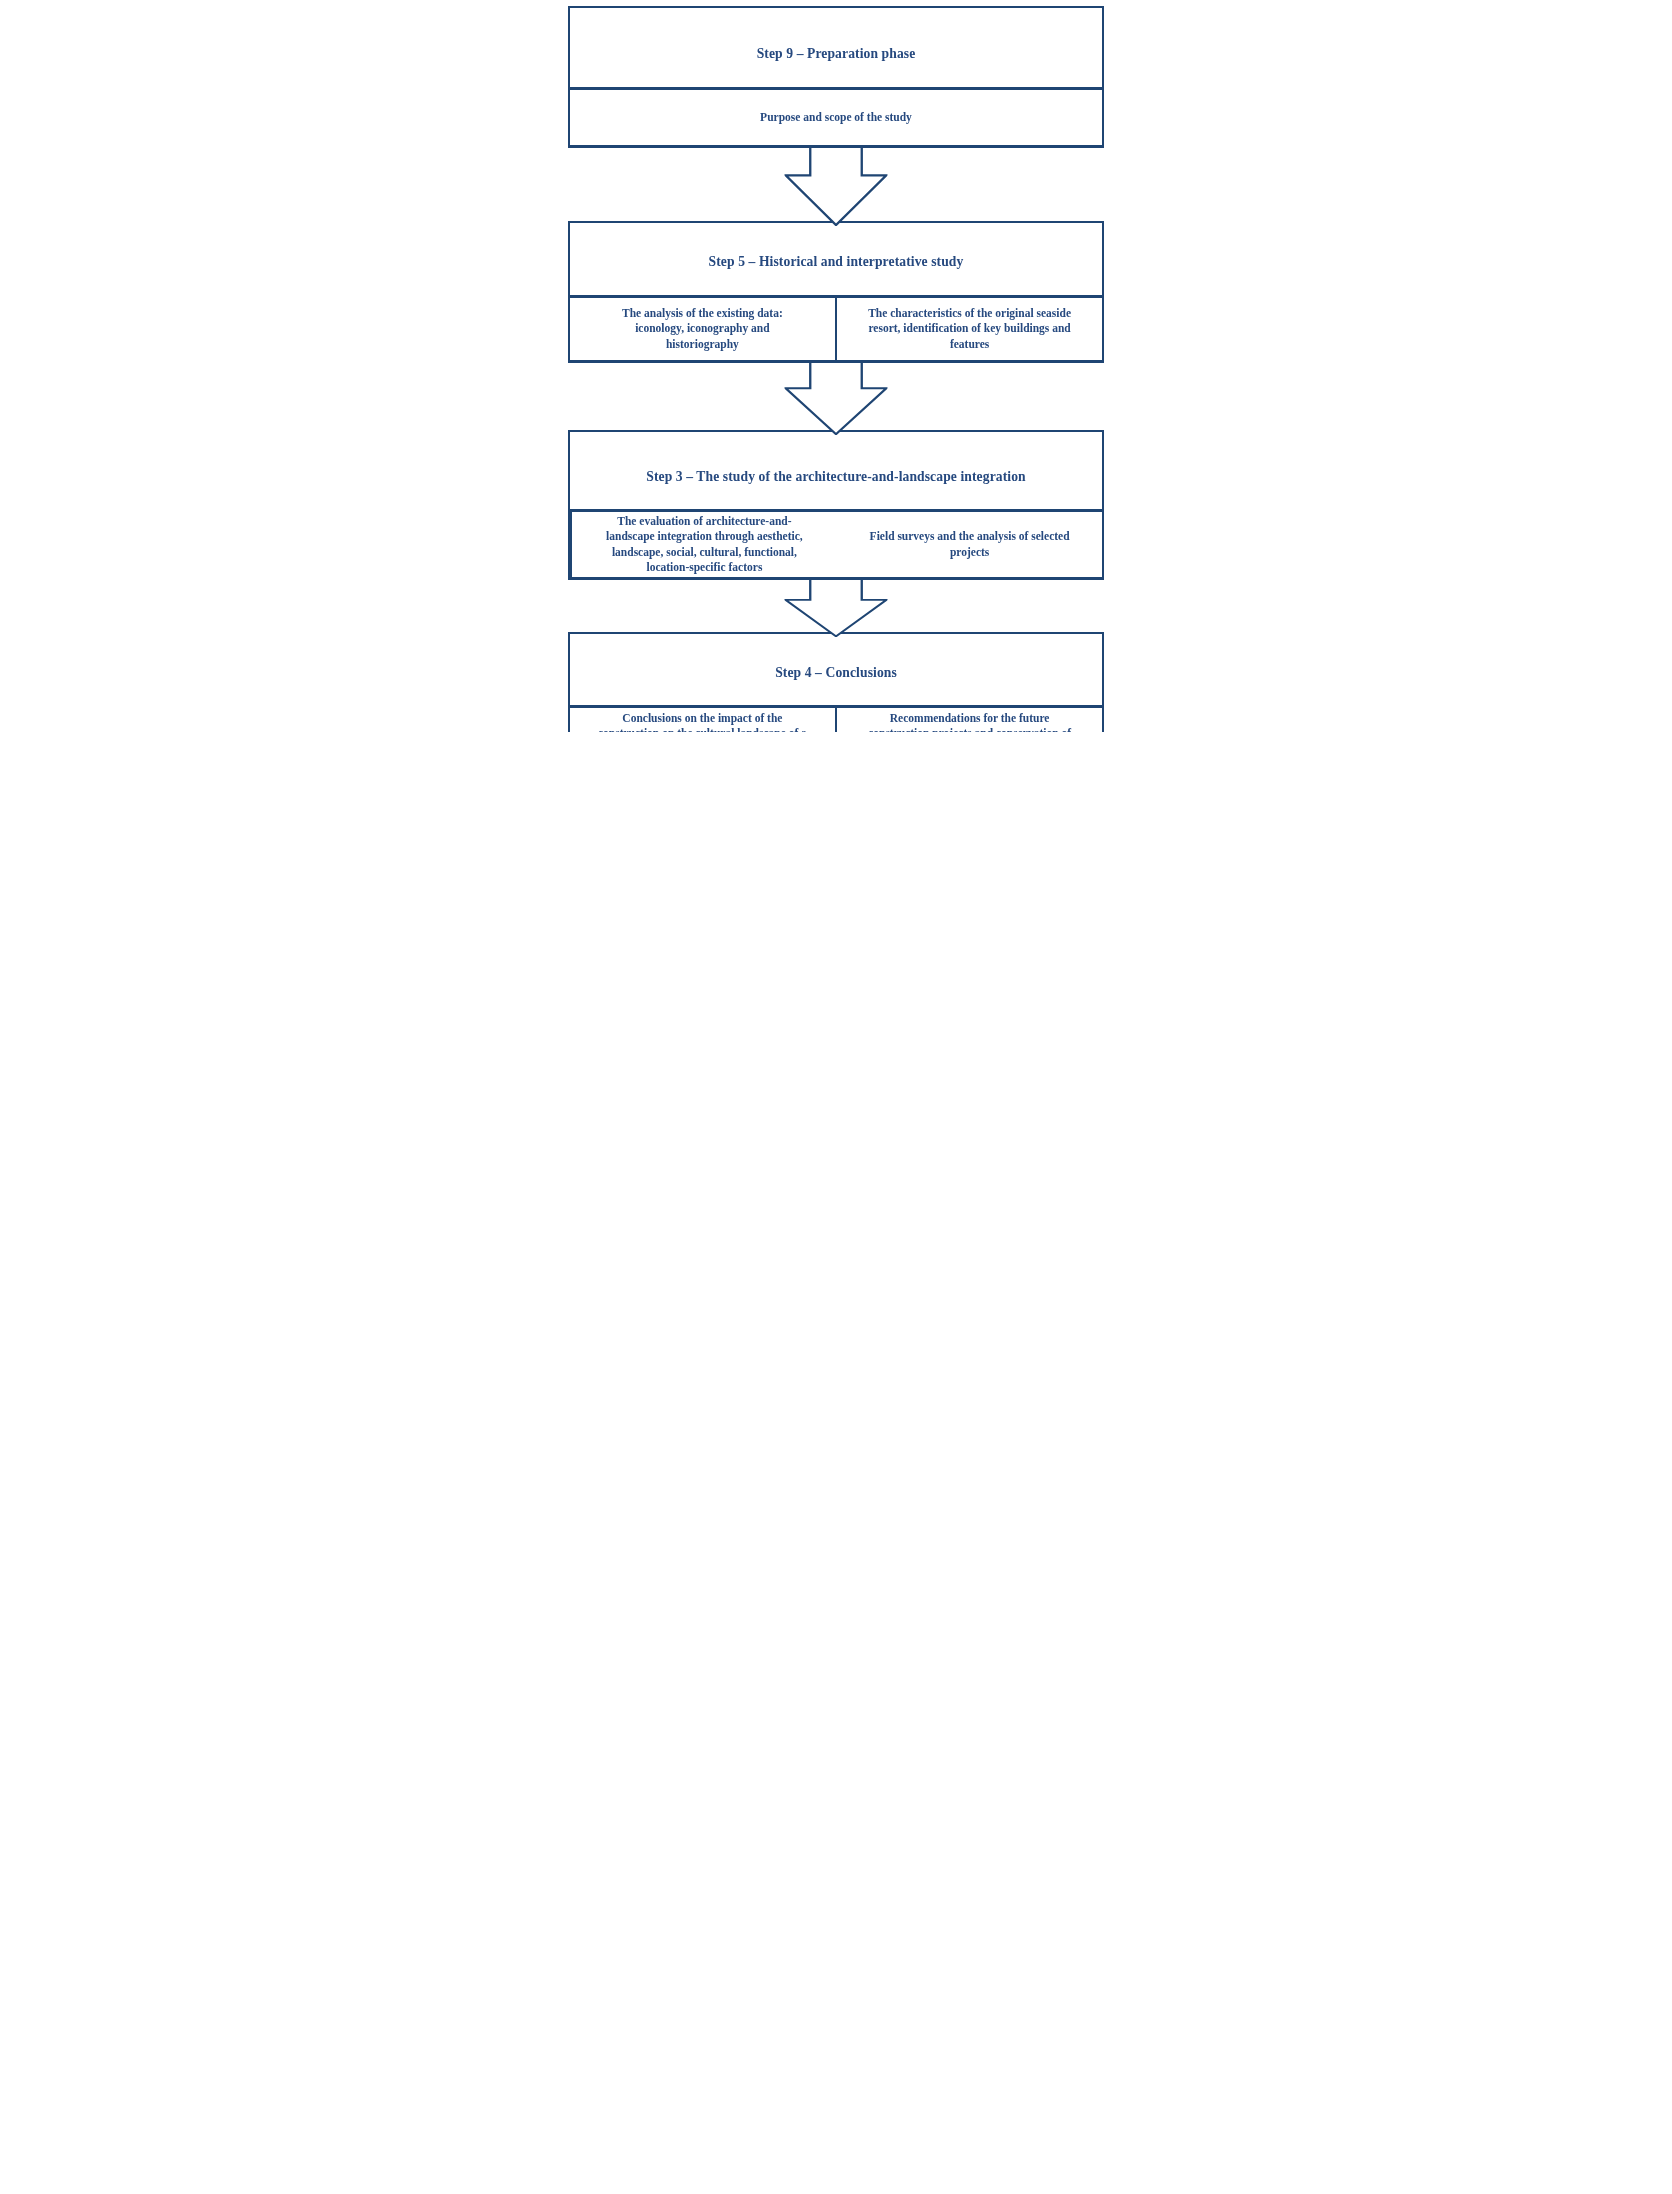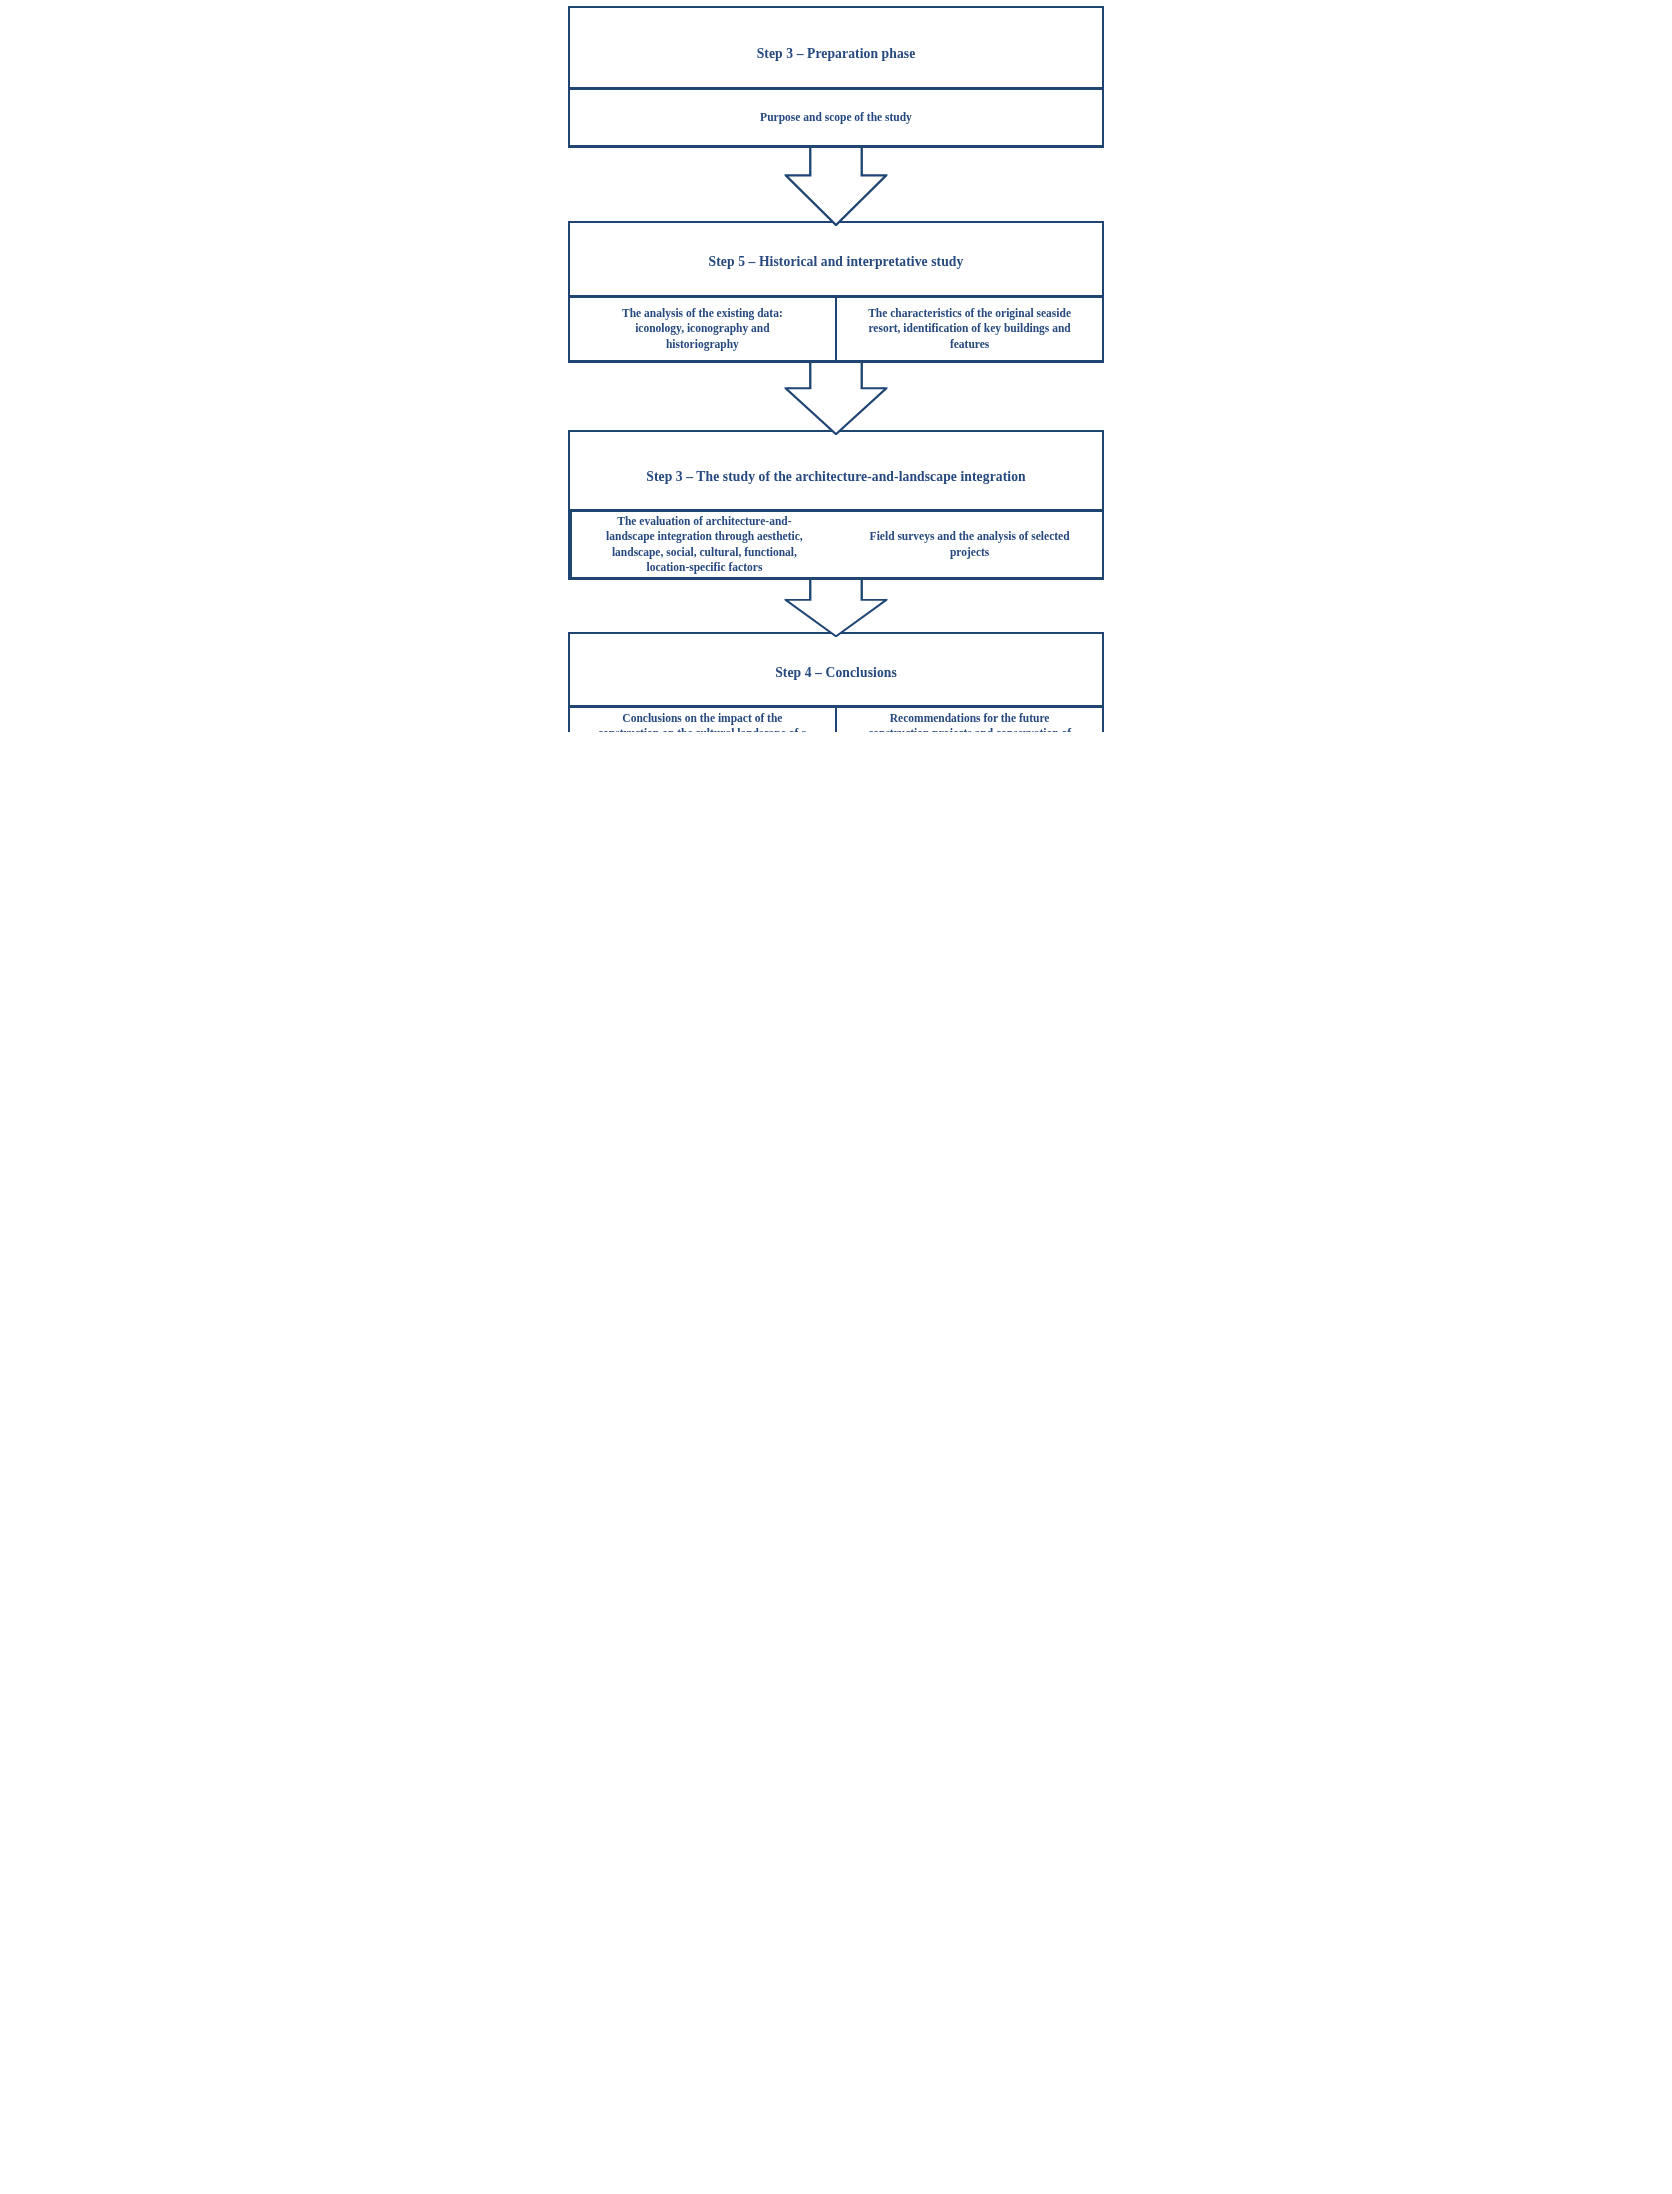--- a/index.html
+++ b/index.html
@@ -86,21 +86,21 @@
     display:block;
   }
 </style>
 </head>
 <body>
 
 <div class="page">
 
   <section class="step s1">
     <div class="step-header">
-      <h2 class="step-title">Step 3 – Preparation phase</h2>
+      <h2 class="step-title">Step 9 – Preparation phase</h2>
     </div>
     <div class="step-cells">
       <div class="cell left">
         <p>Purpose and scope of the study</p>
       </div>
     </div>
   </section>
 
   <div class="arrow-gap g1">
     <svg viewBox="0 0 220 172" preserveAspectRatio="none" aria-hidden="true">

